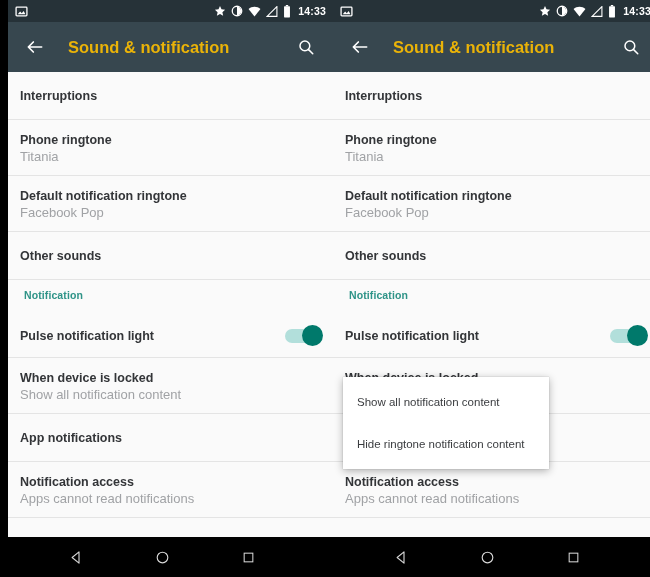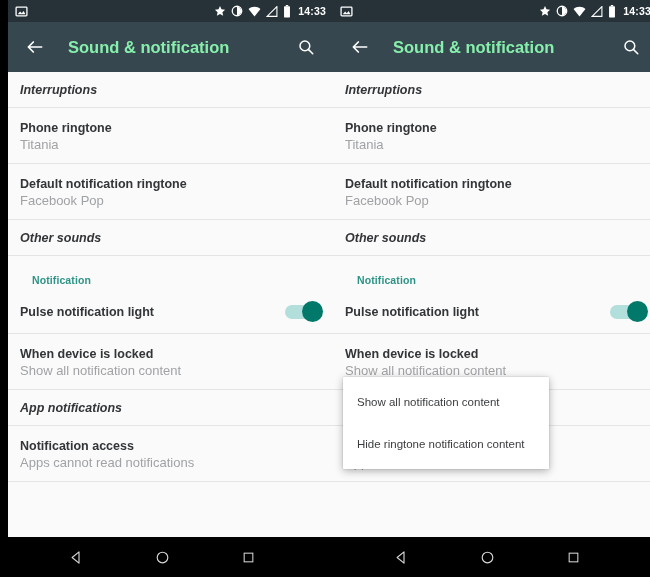--- a/index.html
+++ b/index.html
@@ -78,21 +78,21 @@
     box-sizing: border-box;
   }
   .toolbar-back {
     width: 34px; height: 34px;
     display: flex; align-items: center; justify-content: center;
     color: #fff;
     cursor: pointer;
     flex: none;
   }
   .toolbar-title {
-    color: #86efac;
+    color: #eab308;
     font-size: 16.5px;
     font-weight: bold;
     margin-left: 16px;
     white-space: nowrap;
   }
   .toolbar-search {
     margin-left: auto;
     width: 34px; height: 34px;
     display: flex; align-items: center; justify-content: center;
     color: #fff;
@@ -110,21 +110,21 @@
   .row {
     position: relative;
     padding: 0 12px;
     box-sizing: border-box;
     display: flex;
     align-items: center;
     border-bottom: 1px solid #e4e4e4;
     background: #fafafa;
     cursor: pointer;
   }
-  .row.single { height: 36px; font-style: italic; }
+  .row.single { height: 48px; }
   .row.double { height: 56px; }
   .row.toggle-row { height: 44px; }
   .row-texts {
     display: flex;
     flex-direction: column;
     justify-content: center;
     min-width: 0;
   }
   .row-title {
     font-size: 12.5px;
@@ -137,22 +137,22 @@
     font-size: 13px;
     color: #a0a2a5;
     line-height: 15px;
     margin-top: 1px;
     white-space: nowrap;
   }
 
   .section-header {
     height: 34px;
     display: flex;
-    align-items: flex-end;
-    padding: 0 12px 4px 24px;
+    align-items: center;
+    padding: 0 12px 4px 16px;
     box-sizing: border-box;
     background: #fafafa;
   }
   .section-header-label {
     font-size: 10.5px;
     font-weight: bold;
     color: #2e9387;
     letter-spacing: 0.1px;
   }
 

